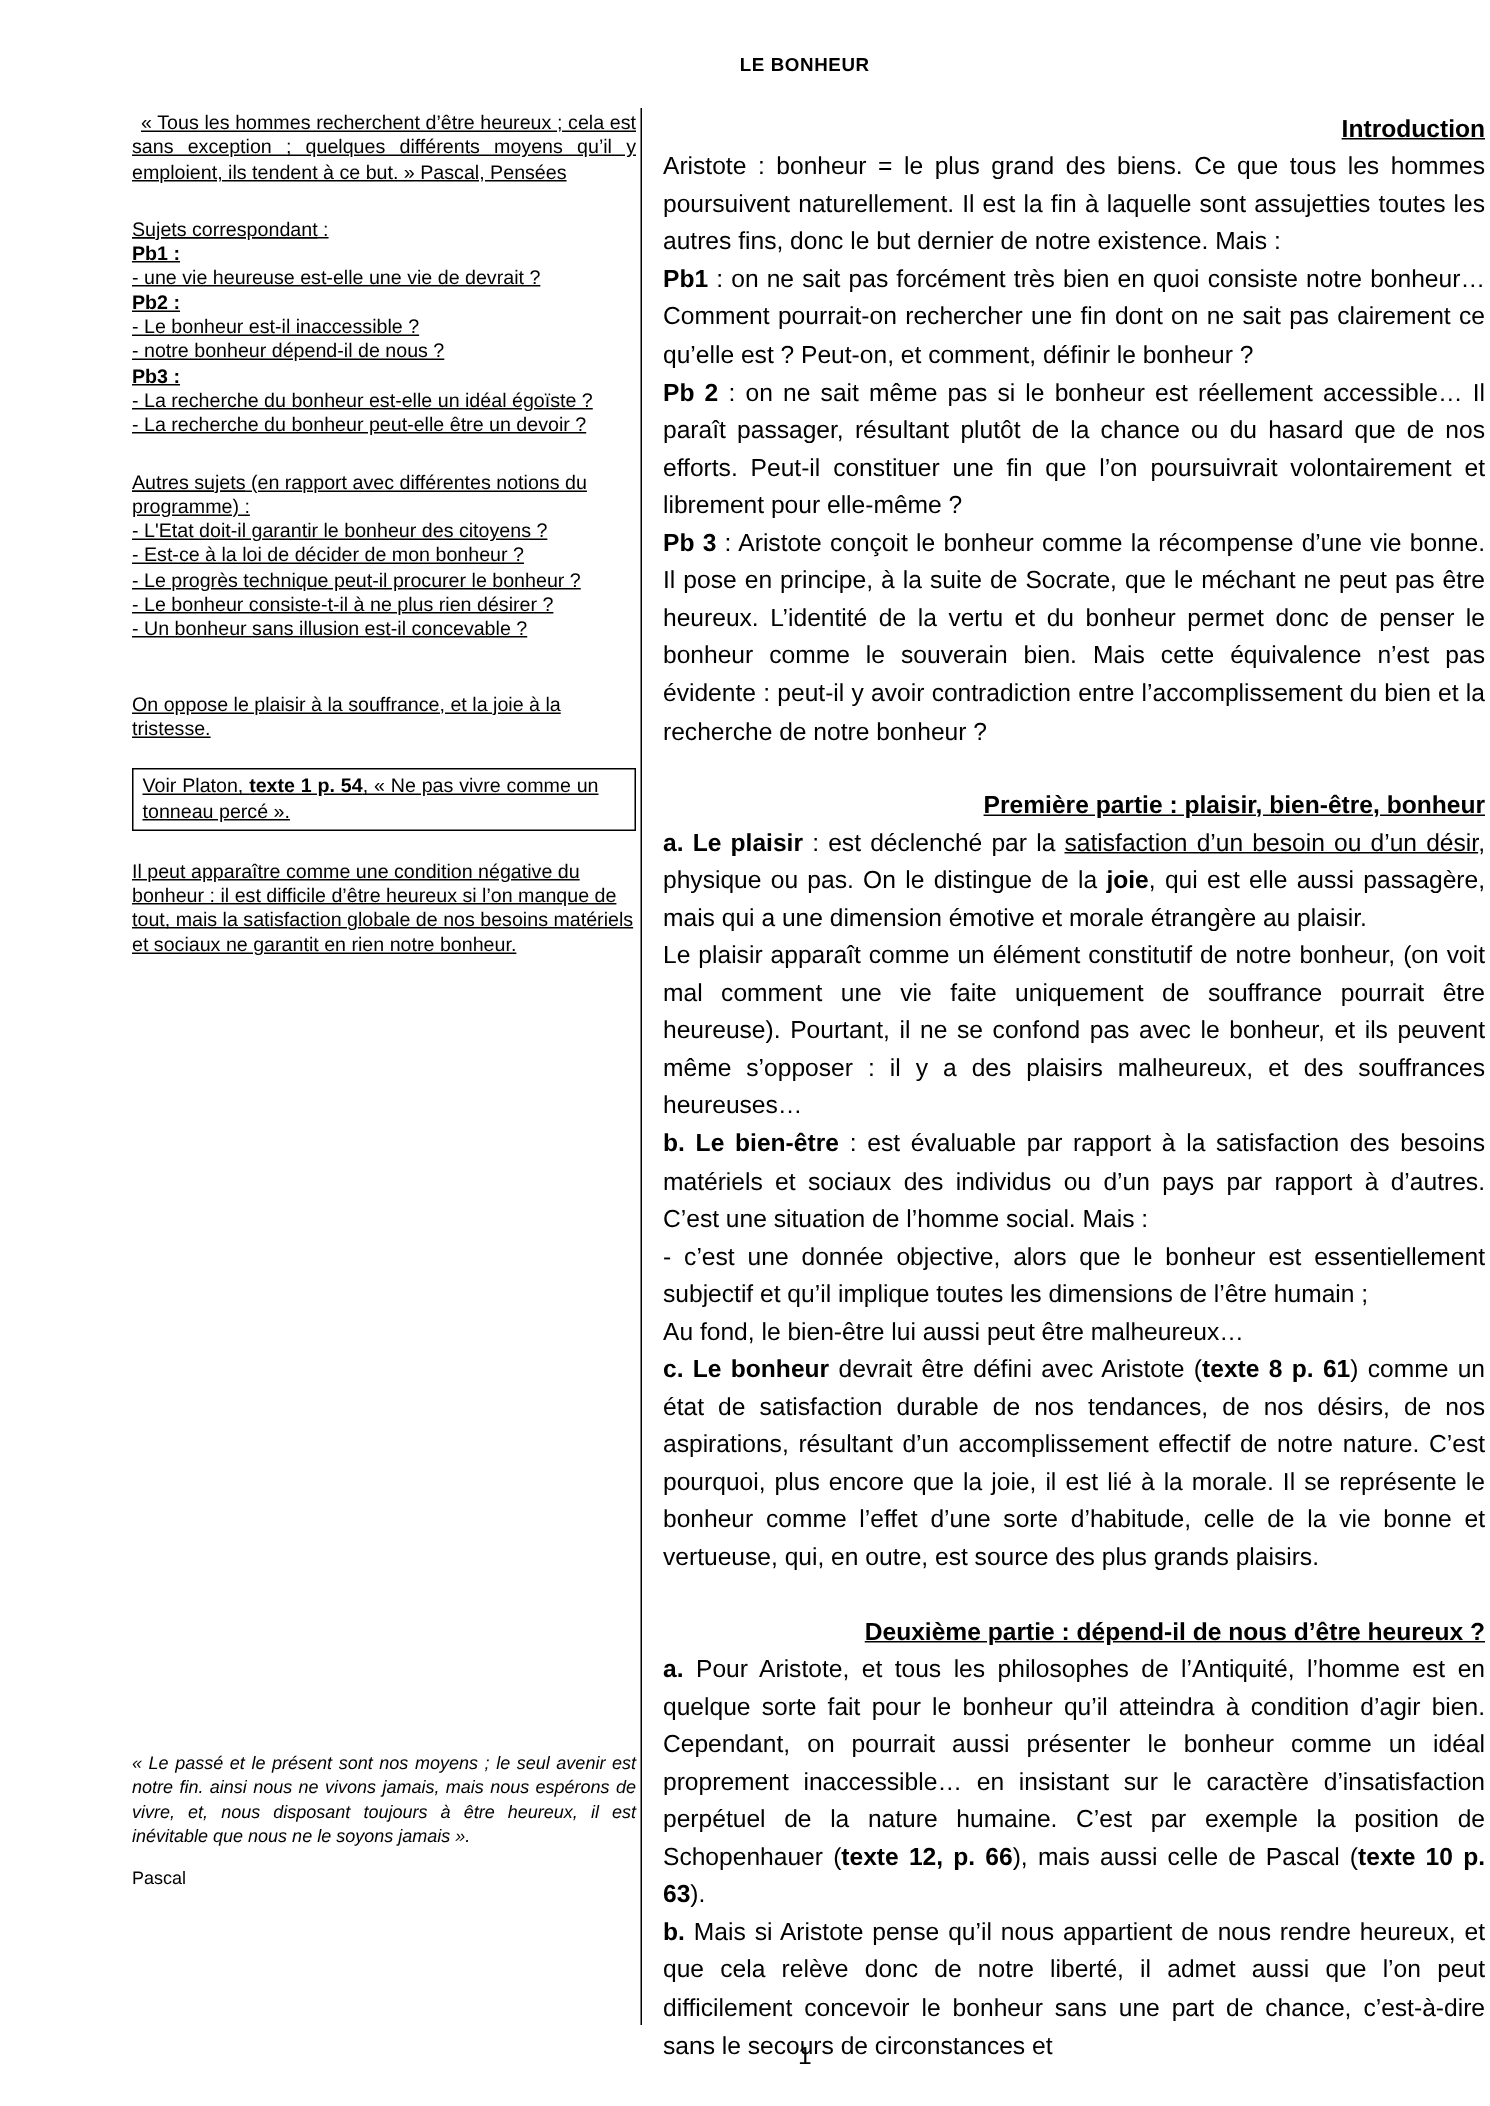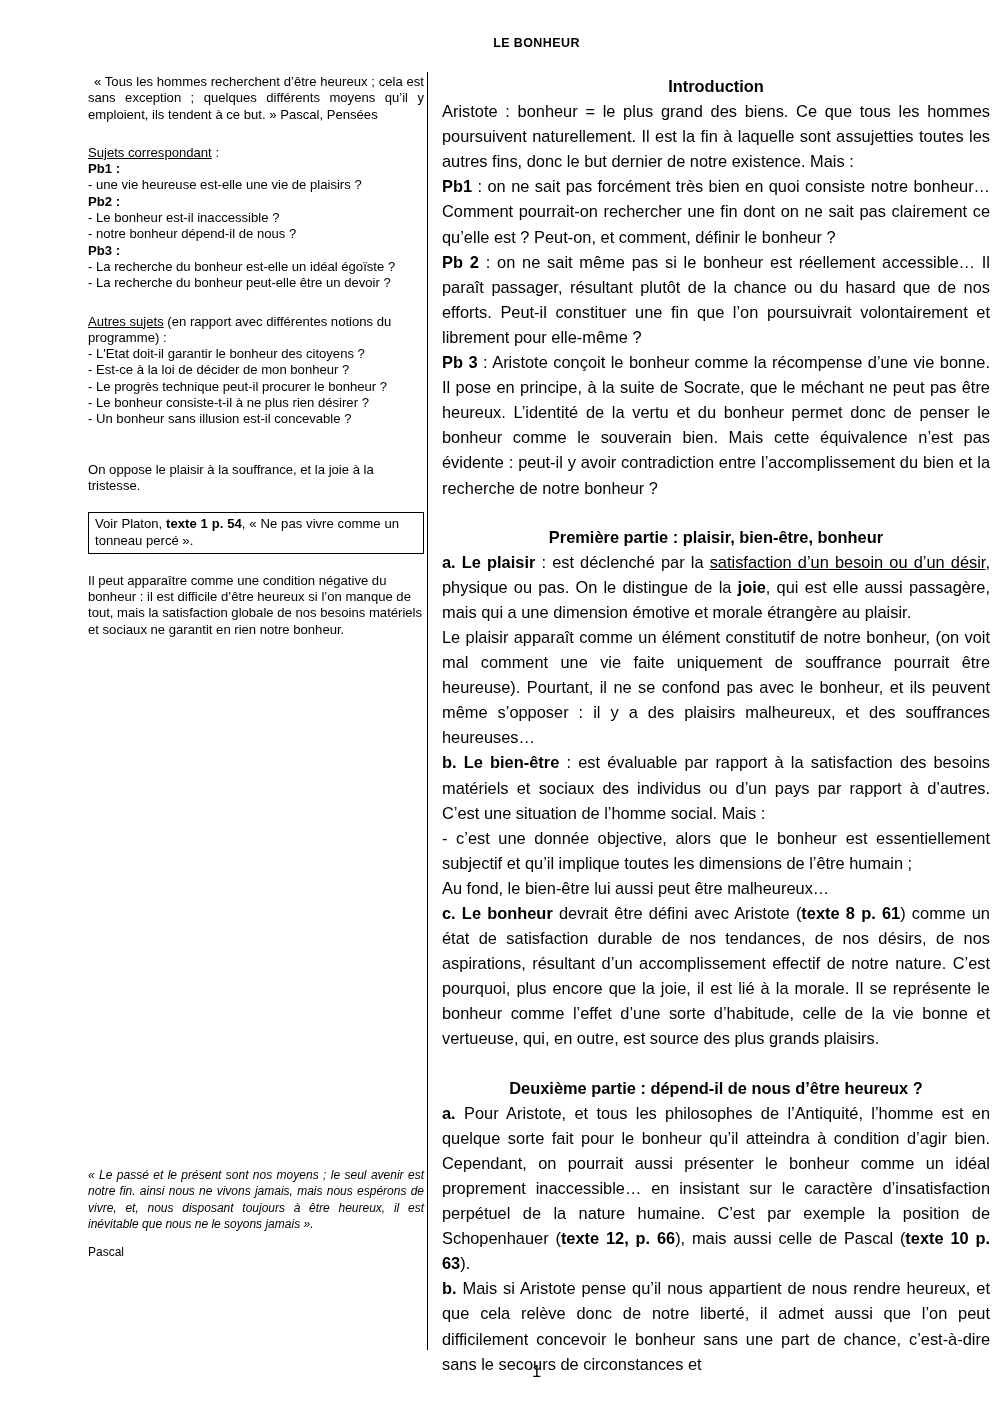--- a/index.html
+++ b/index.html
@@ -45,20 +45,21 @@
   }
 
   
   .left-col {
     position: absolute;
     left: 48px;
     top: 74px;
     width: 336px;
     font-size: 13.1px;
     line-height: 16.3px;
+    text-decoration: underline;
   }
   .left-col p {
     margin: 0;
   }
   .lc-indent-first { text-indent: 6px; }
   .gap-md { height: 22px; }
   .just { text-align: justify; }
   .u { text-decoration: underline; }
   .b { font-weight: bold; }
 
@@ -91,22 +92,23 @@
     width: 548px;
     font-size: 16.4px;
     line-height: 25.1px;
   }
   .right-col p {
     margin: 0;
     text-align: justify;
     text-justify: inter-word;
   }
   .right-col .section-head {
-    text-align: center;
+    text-align: right;
     font-weight: bold;
+    text-decoration: underline;
     margin: 0;
   }
   .rc-gap { height: 24px; }
 
   
   .page-number {
     position: absolute;
     left: 0;
     top: 1362px;
     width: 993px;
@@ -125,21 +127,21 @@
 
   <div class="left-col">
 
     <p class="just lc-indent-first">« Tous les hommes recherchent d’être heureux ; cela est sans exception ; quelques différents moyens qu’il y emploient, ils tendent à ce but. » Pascal, Pensées</p>
 
     <div class="gap-md"></div>
 
     <p><span class="u">Sujets correspondant</span><span> :</span></p>
 
     <p class="b">Pb1 :</p>
-    <p>- une vie heureuse est-elle une vie de plaisirs ?</p>
+    <p>- une vie heureuse est-elle une vie de devrait ?</p>
 
     <p class="b">Pb2 :</p>
     <p>- Le bonheur est-il inaccessible ?</p>
     <p>- notre bonheur dépend-il de nous ?</p>
 
     <p class="b">Pb3 :</p>
     <p>- La recherche du bonheur est-elle un idéal égoïste ?</p>
     <p>- La recherche du bonheur peut-elle être un devoir ?</p>
 
     <div class="gap-md"></div>

